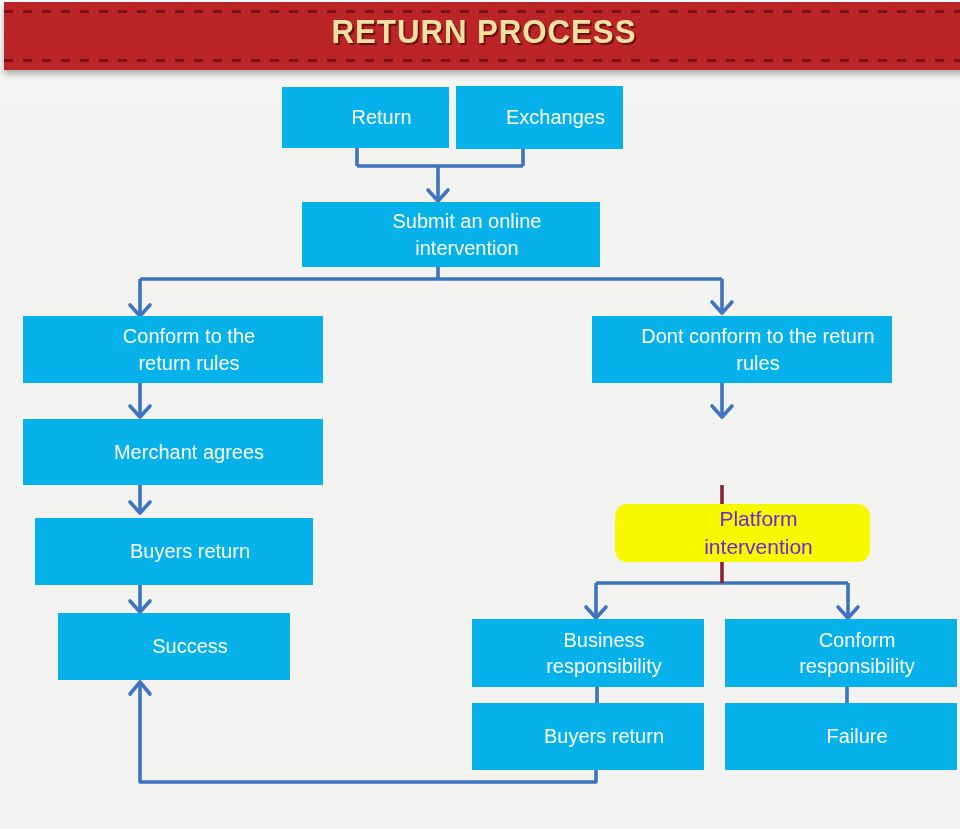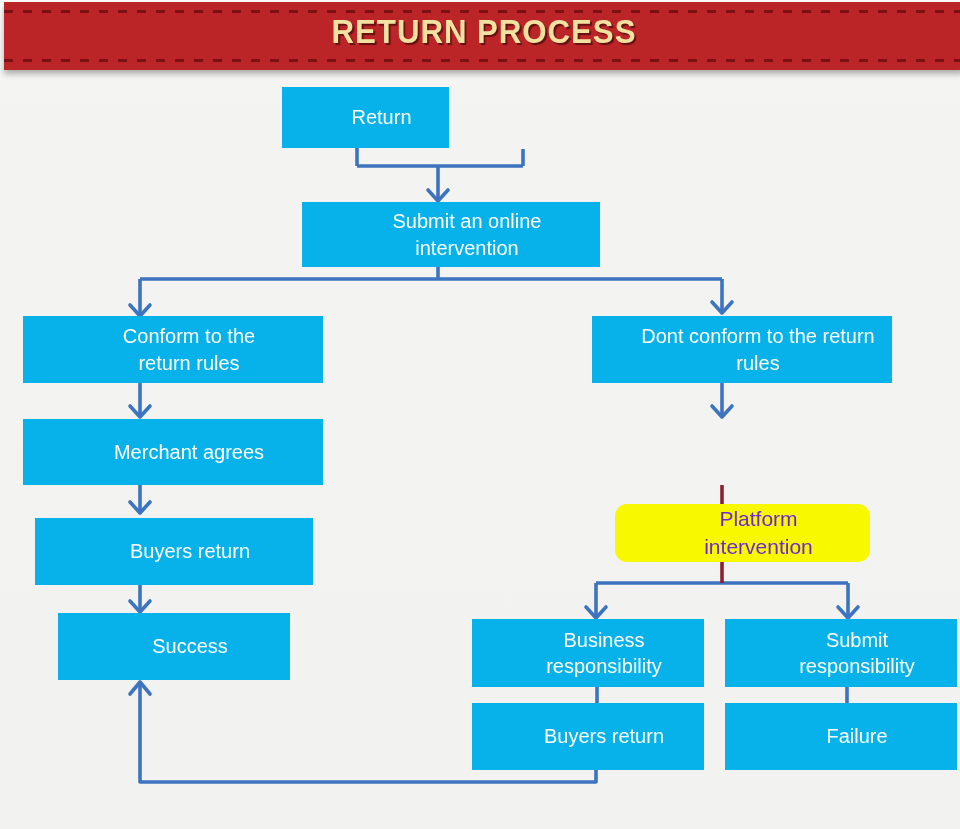--- a/index.html
+++ b/index.html
@@ -143,20 +143,23 @@
     </g>
 
     <g>
       <path d="M722 485 L722 583" stroke="#8e2130" stroke-width="3.6" fill="none"></path>
     </g>
   </svg>
 
   <div class="node n-return">
     <span class="lbl">Return</span>
   </div>
+  <div class="node n-exchanges">
+    <span class="lbl">Exchanges</span>
+  </div>
   <div class="node n-submit">
     <span class="lbl">Submit an online intervention</span>
   </div>
   <div class="node n-dontconform">
     <span class="lbl">Dont conform to the return rules</span>
   </div>
   <div class="node n-conform">
     <span class="lbl">Conform to the return rules</span>
   </div>
   <div class="node n-magrees">
@@ -168,21 +171,21 @@
   <div class="node n-platform">
     <span class="lbl">Platform intervention</span>
   </div>
   <div class="node n-success">
     <span class="lbl">Success</span>
   </div>
   <div class="node n-bizresp">
     <span class="lbl">Business responsibility</span>
   </div>
   <div class="node n-buyresp">
-    <span class="lbl">Submit responsibility</span>
+    <span class="lbl">Conform responsibility</span>
   </div>
   <div class="node n-breturn-b">
     <span class="lbl">Buyers return</span>
   </div>
   <div class="node n-failure">
     <span class="lbl">Failure</span>
   </div>
 
 </div>
 

